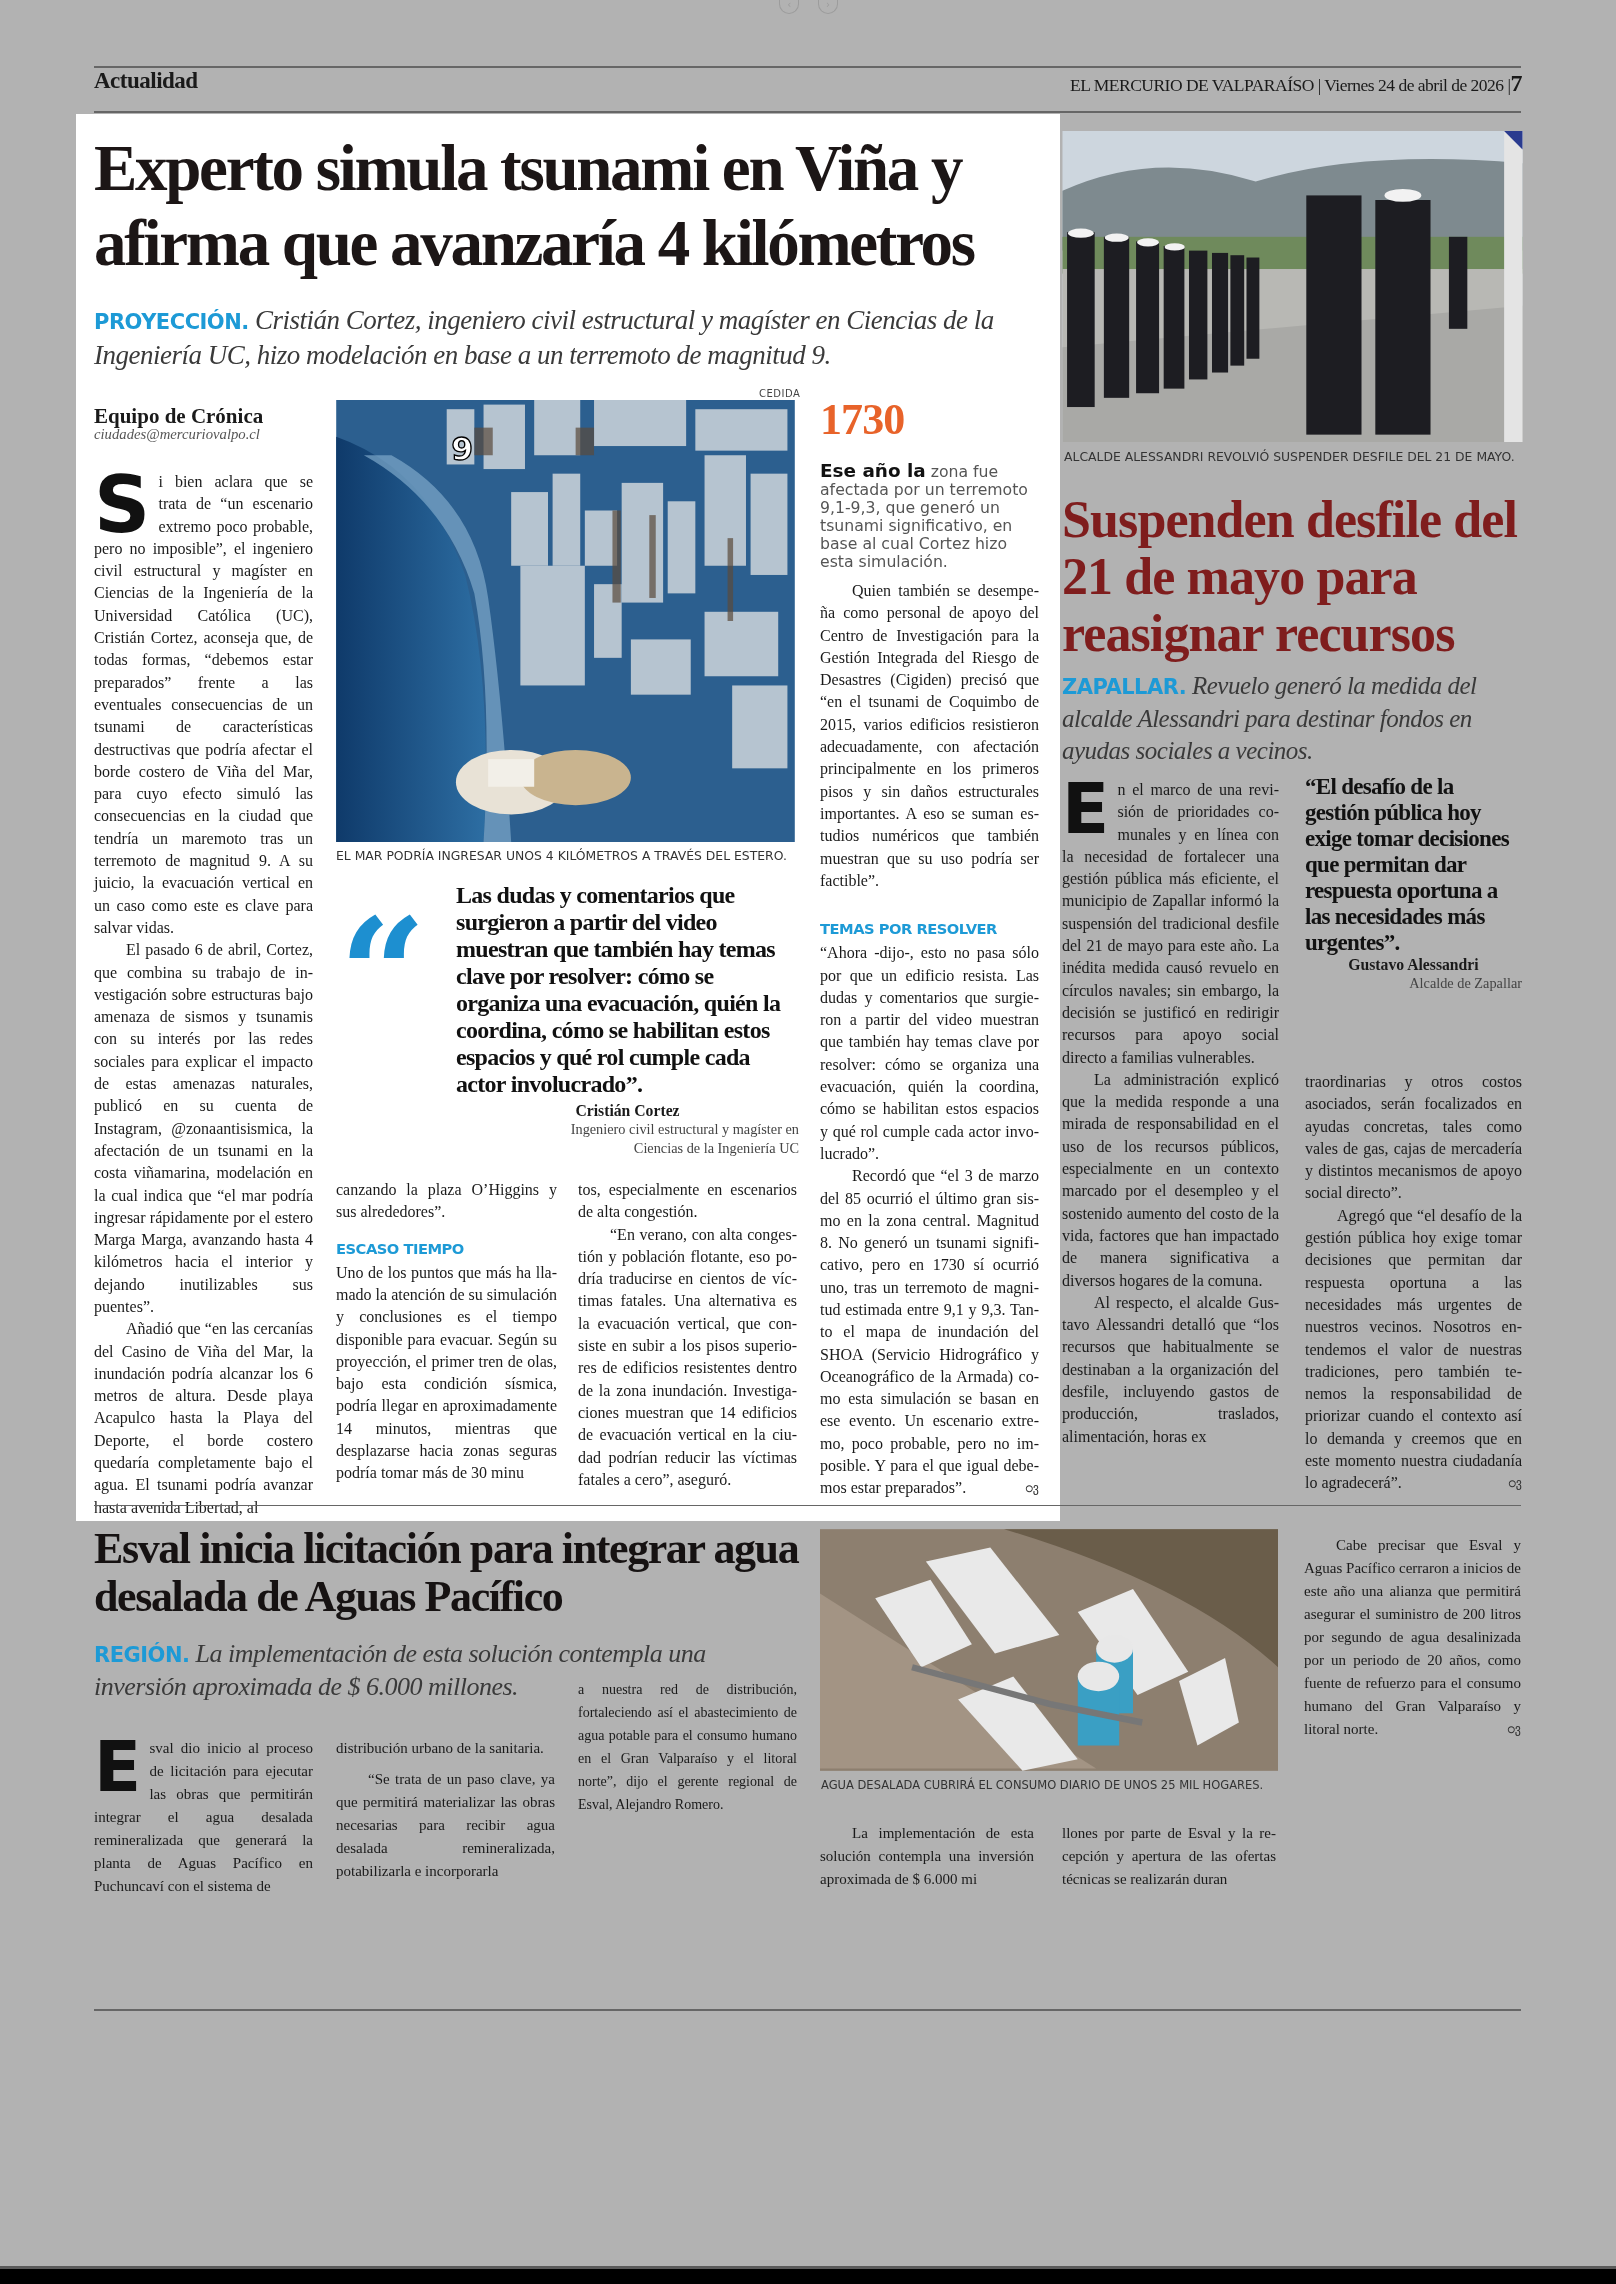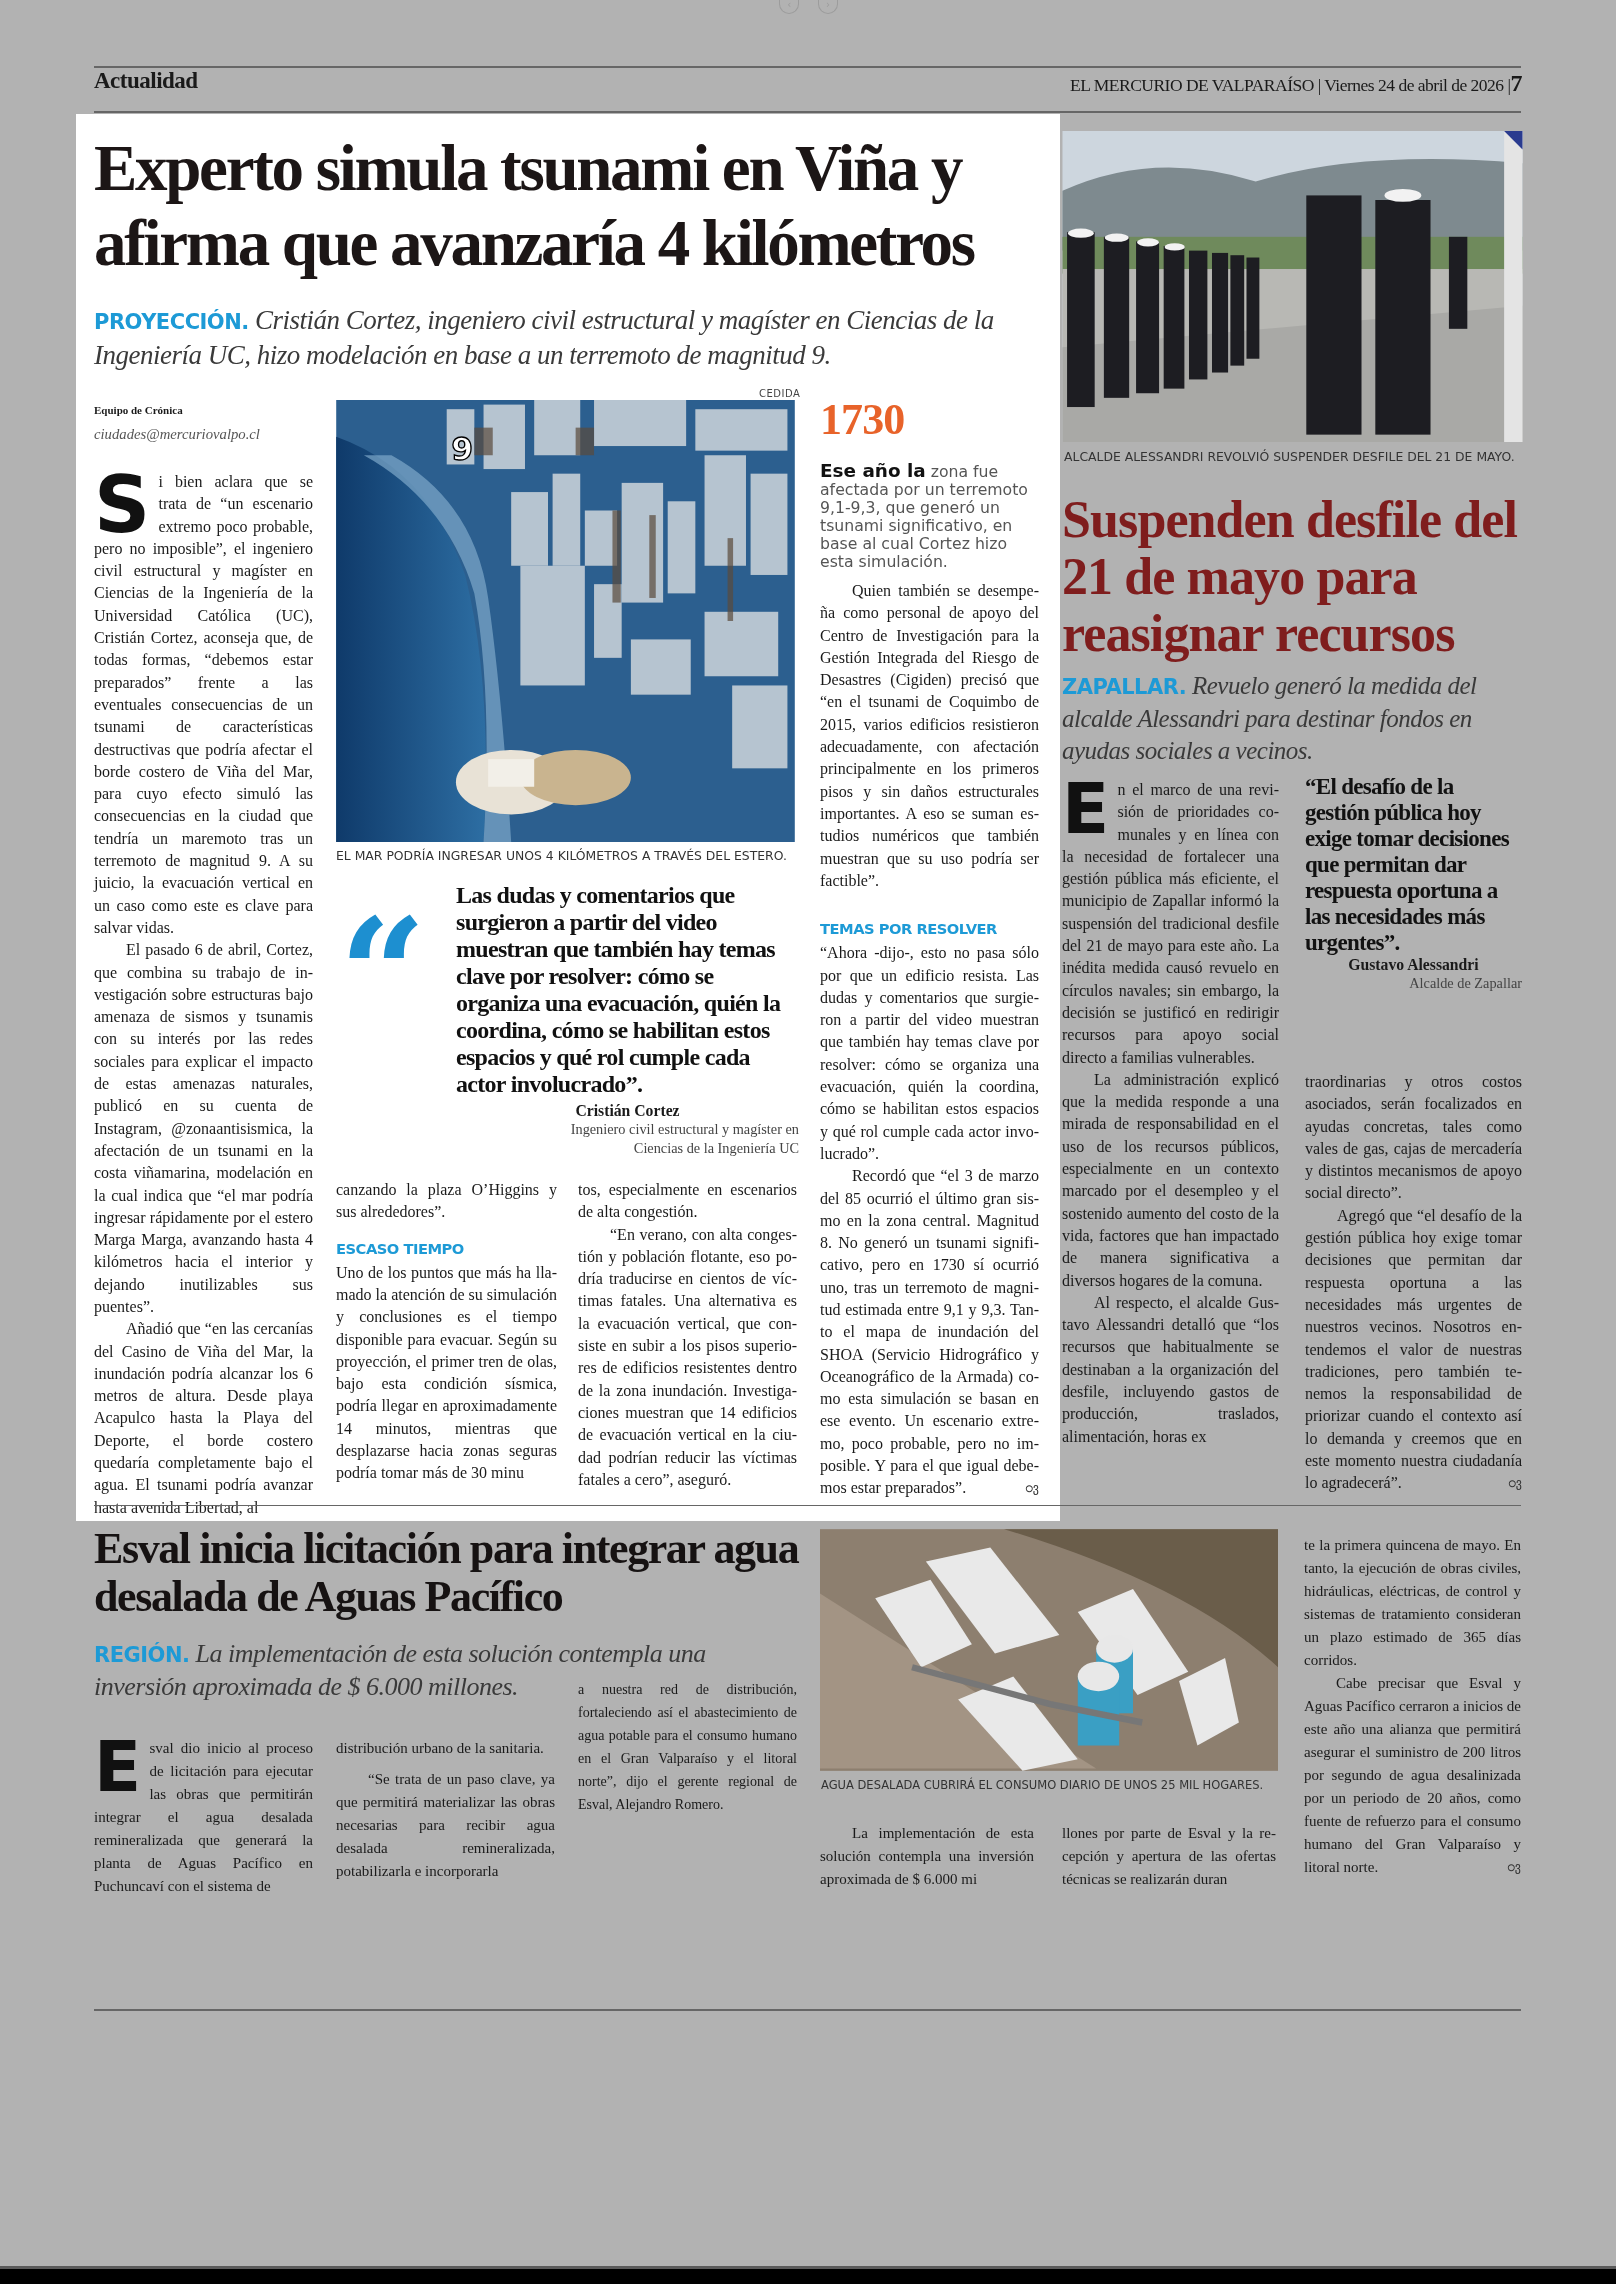--- a/index.html
+++ b/index.html
@@ -14,21 +14,21 @@
   .section-label { left: 94px; top: 68px; font-size: 23px; font-weight: bold; letter-spacing: -0.5px; }
   .masthead { right: 94px; top: 70px; font-size: 17.5px; white-space: nowrap; letter-spacing: -0.5px; }
   .masthead b { font-size: 24px; font-weight: bold; }
   .hilite { left: 76px; top: 114px; width: 984px; height: 1407px; background: #ffffff; }
 
   .headline-main { left: 94px; top: 131px; width: 958px; font-size: 65px; font-weight: bold; line-height: 75px; letter-spacing: -2.3px; color: #1c1616; }
   .deck { font-style: italic; font-size: 27px; line-height: 33px; color: #3a3a3a; letter-spacing: -0.5px; }
   .deck .kicker { font-style: normal; font-family: "DejaVu Sans", sans-serif; font-weight: bold; color: #1d9ad6; font-size: 21px; letter-spacing: -0.5px; }
   .deck-main { left: 94px; top: 304px; width: 958px; }
 
-  .byline { left: 94px; top: 404px; font-size: 11px; font-weight: bold; }
+  .byline { left: 94px; top: 404px; font-size: 21px; font-weight: bold; }
   .email { left: 94px; top: 426px; font-size: 14.7px; font-style: italic; color: #555; }
 
   .col { font-size: 16px; line-height: 22.3px; text-align: justify; hyphens: manual; }
   .col p { margin: 0; text-indent: 32px; }
   .col p.noind { text-indent: 0; }
   .dropcap { float: left; font-family: "DejaVu Sans", sans-serif; font-weight: bold; font-size: 78px; line-height: 62px; margin: 2.8px 8.3px 0 0; color: #111; }
   .sub { font-family: "DejaVu Sans", sans-serif; font-weight: bold; color: #1d9ad6; font-size: 14.7px; margin: 14px 0 1.8px; letter-spacing: -0.5px; text-indent: 0; }
 
   .photo { overflow: hidden; }
   .credit { font-family: "DejaVu Sans", sans-serif; font-size: 10px; color: #444; letter-spacing: 0.5px; }
@@ -246,20 +246,19 @@
 </div>
 <div class="abs caption" style="left:821px;top:1778px;font-size:11.5px;">AGUA DESALADA CUBRIRÁ EL CONSUMO DIARIO DE UNOS 25 MIL HOGARES.</div>
 
 <div class="abs col" style="left:820px;top:1822px;width:214px;font-size:15px;line-height:23px;">
   <p>La implementación de esta solución contempla una inver­sión aproximada de $ 6.000 mi­</p>
 </div>
 <div class="abs col" style="left:1062px;top:1822px;width:214px;font-size:15px;line-height:23px;">
   <p class="noind">llones por parte de Esval y la re­cepción y apertura de las ofer­tas técnicas se realizarán duran­</p>
 </div>
 <div class="abs col" style="left:1304px;top:1534px;width:217px;font-size:15px;line-height:23px;">
-  <p class="noind">te la primera quincena de mayo. En tanto, la ejecución de obras civiles, hidráulicas, eléctricas, de control y sistemas de trata­miento consideran un plazo es­timado de 365 días corridos.</p>
   <p><span>Cabe precisar que Esval y Aguas Pacífico cerraron a ini­cios de este año una alianza que permitirá asegurar el suminis­tro de 200 litros por segundo de agua desalinizada por un pe­riodo de 20 años, como fuente de refuerzo para el consumo humano del Gran Valparaíso y litoral norte.</span> <span class="endmark">ഠვ</span></p>
 </div>
 
 <div class="abs rule" style="top:2009px;height:2.3px"></div>
 <div class="abs bar-line"></div>
 <div class="abs bottom-bar"></div>
 
 
 </body></html>

